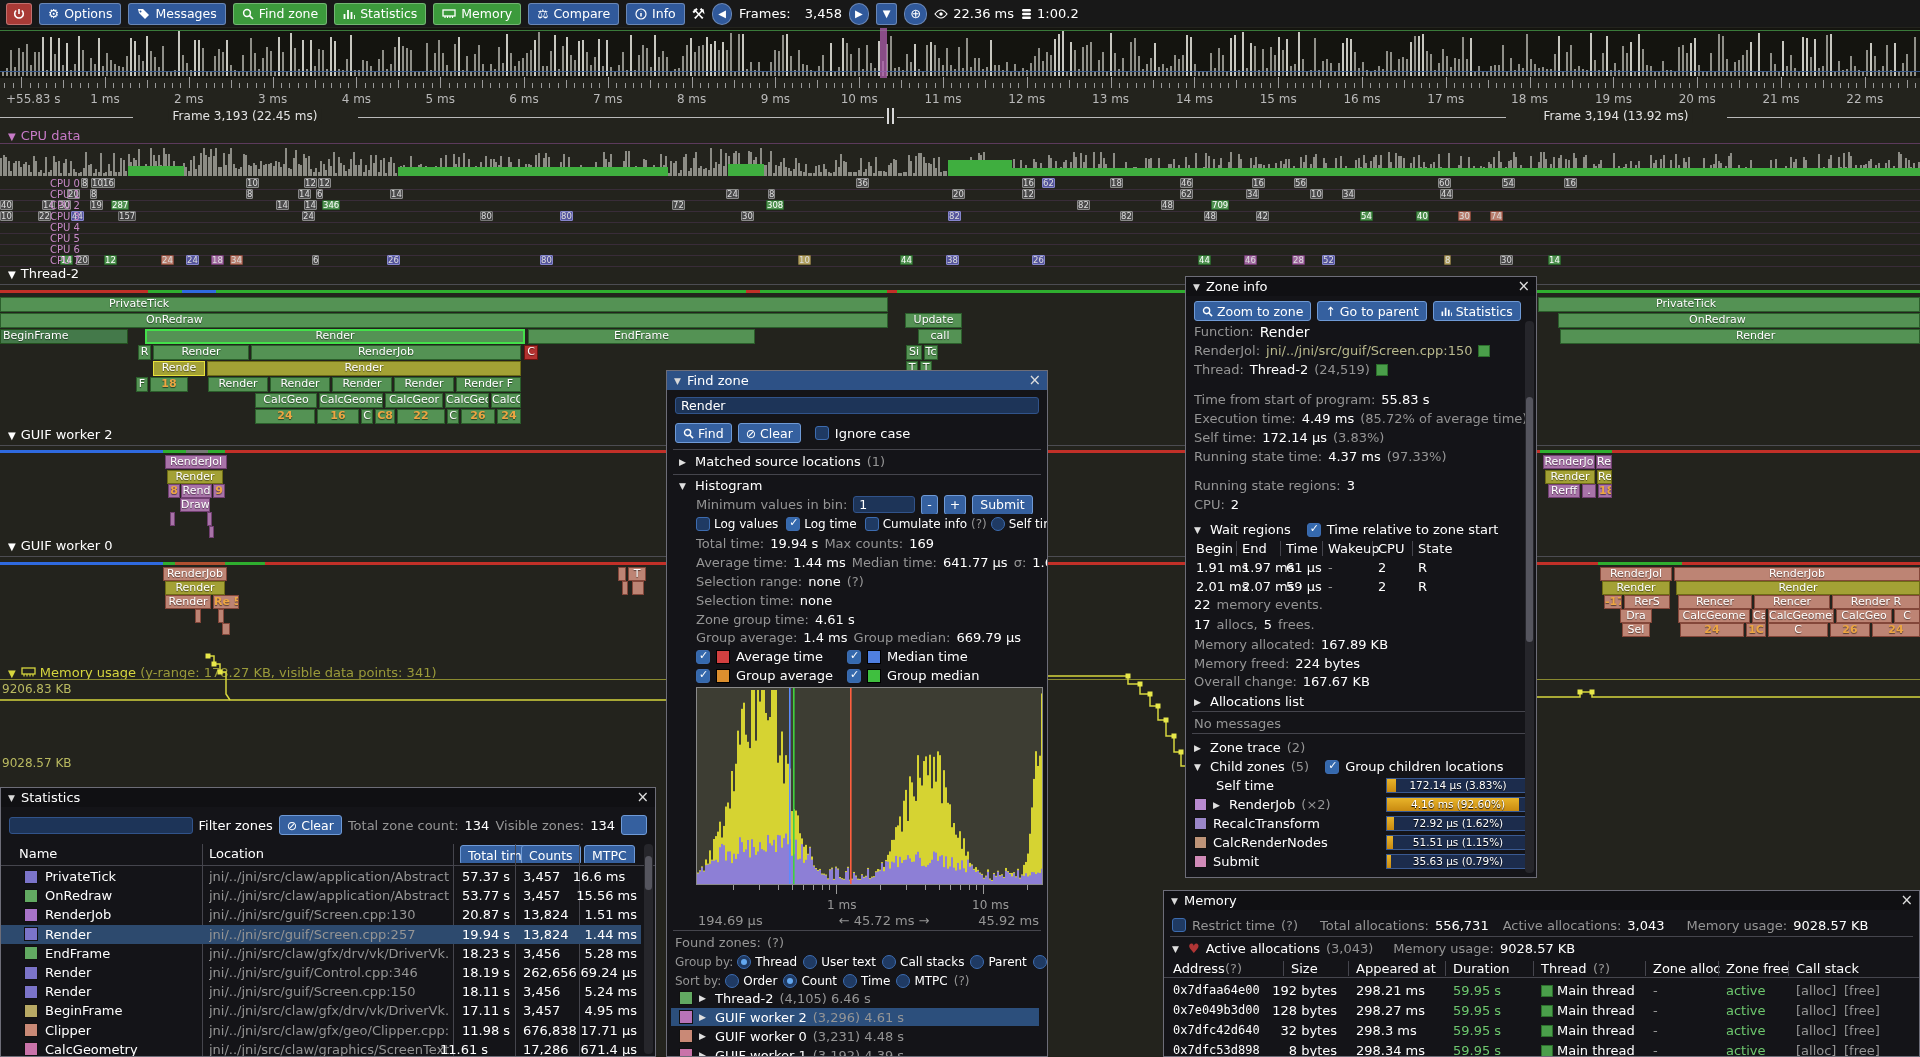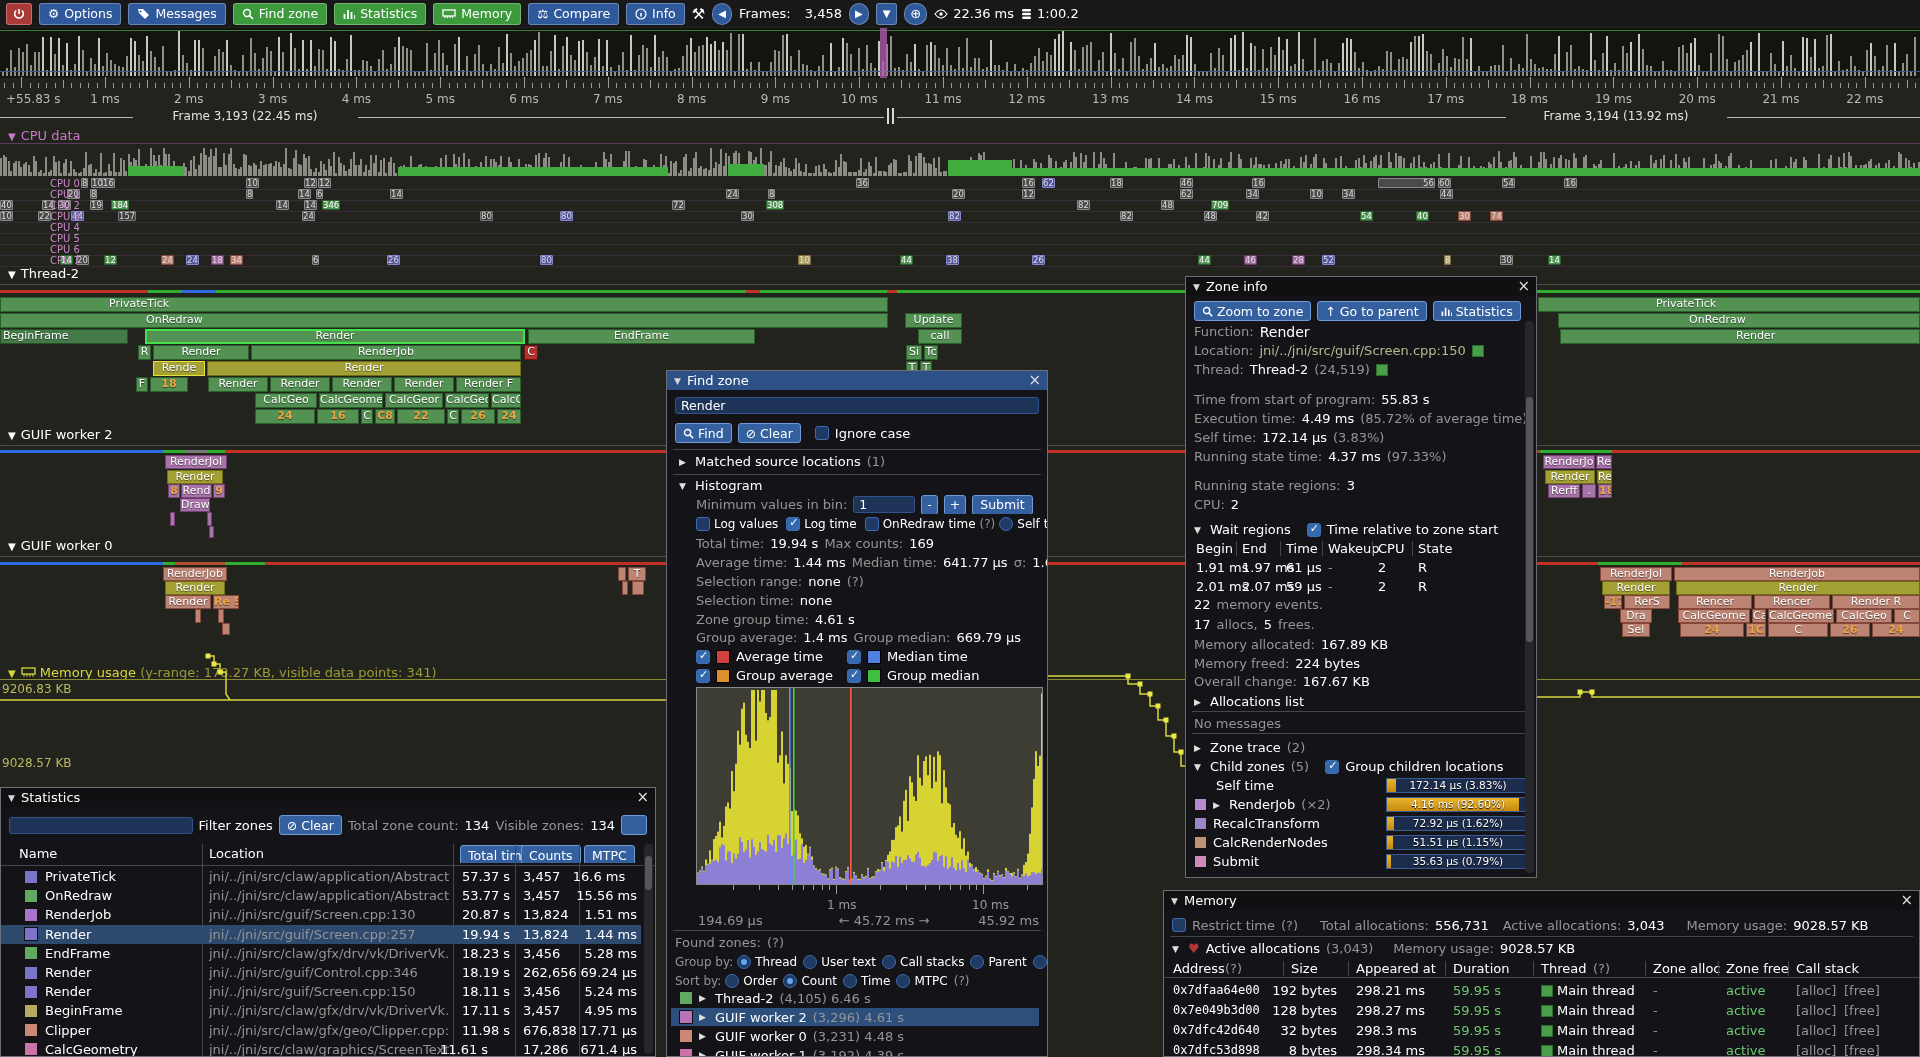--- a/index.html
+++ b/index.html
@@ -1699,21 +1699,21 @@
       <div class="chip" style="left: 102px; top: 178px;">16</div>
       <div class="chip" style="left: 246px; top: 178px;">10</div>
       <div class="chip" style="left: 304px; top: 178px;">12</div>
       <div class="chip" style="left: 318px; top: 178px;">12</div>
       <div class="chip" style="left: 856px; top: 178px;">36</div>
       <div class="chip" style="left: 1022px; top: 178px;">16</div>
       <div class="chip t" style="left: 1042px; top: 178px;">62</div>
       <div class="chip" style="left: 1110px; top: 178px;">18</div>
       <div class="chip" style="left: 1180px; top: 178px;">46</div>
       <div class="chip" style="left: 1252px; top: 178px;">16</div>
-      <div class="chip" style="left: 1378px; top: 178px; padding-left: 44px;">56</div>
+      <div class="chip" style="left: 1294px; top: 178px;">56</div>
       <div class="chip" style="left: 1438px; top: 178px;">60</div>
       <div class="chip" style="left: 1502px; top: 178px;">54</div>
       <div class="chip" style="left: 1564px; top: 178px;">16</div>
       <div class="cpulabel" style="top: 189px;">CPU 1</div>
       <div class="cpusep" style="top: 199.5px;"></div>
       <div class="chip" style="left: 67px; top: 189px;">20</div>
       <div class="chip" style="left: 90px; top: 189px;">8</div>
       <div class="chip" style="left: 246px; top: 189px;">8</div>
       <div class="chip" style="left: 298px; top: 189px;">14</div>
       <div class="chip" style="left: 316px; top: 189px;">6</div>
@@ -1726,21 +1726,21 @@
       <div class="chip" style="left: 1246px; top: 189px;">34</div>
       <div class="chip" style="left: 1310px; top: 189px;">10</div>
       <div class="chip" style="left: 1342px; top: 189px;">34</div>
       <div class="chip" style="left: 1440px; top: 189px;">44</div>
       <div class="cpulabel" style="top: 200px;">CPU 2</div>
       <div class="cpusep" style="top: 210.5px;"></div>
       <div class="chip" style="left: 0px; top: 200px;">40</div>
       <div class="chip" style="left: 42px; top: 200px;">14</div>
       <div class="chip" style="left: 58px; top: 200px;">30</div>
       <div class="chip" style="left: 90px; top: 200px;">19</div>
-      <div class="chip gr" style="left: 111px; top: 200px;">184</div>
+      <div class="chip gr" style="left: 111px; top: 200px;">287</div>
       <div class="chip" style="left: 276px; top: 200px;">14</div>
       <div class="chip" style="left: 304px; top: 200px;">14</div>
       <div class="chip gr" style="left: 322px; top: 200px;">346</div>
       <div class="chip" style="left: 672px; top: 200px;">72</div>
       <div class="chip gr" style="left: 766px; top: 200px;">308</div>
       <div class="chip" style="left: 1077px; top: 200px;">82</div>
       <div class="chip" style="left: 1161px; top: 200px;">48</div>
       <div class="chip gr" style="left: 1211px; top: 200px;">709</div>
       <div class="cpulabel" style="top: 211px;">CPU 3</div>
       <div class="cpusep" style="top: 221.5px;"></div>
@@ -2118,21 +2118,21 @@
       <span class="btn" style="padding:1px 5px">-</span>
       <span class="btn" style="padding:1px 5px">+</span>
       <span class="btn">Submit</span>
     </div>
     <div class="row" style="top:143px;padding-left:29px;gap:4px;font-size:12px">
       <span class="cb"></span>
         <span>Log values</span>
       <span class="cb on" style="margin-left:4px"></span>
         <span>Log time</span>
       <span class="cb" style="margin-left:4px"></span>
-        <span>OnRedraw time</span>
+        <span>Cumulate info</span>
         <span class="dim">(?)</span>
       <span class="radio"></span>
         <span>Self time</span>
     </div>
     <div id="fz-stats">
         <div class="row" style="top: 163px; padding-left: 29px;">
           <span class="dim">Total time:</span>
           <span>19.94 s</span>
           <span class="dim">Max counts:</span>
           <span>169</span>
@@ -2643,21 +2643,21 @@
           </svg>
           <span>Statistics</span>
         </span>
     </div>
     <div id="zi-rows">
         <div class="row" style="top: 45px;">
           <span class="dim">Function:</span>
           <span style="font-size: 14px;">Render</span>
         </div>
         <div class="row" style="top: 64px;">
-          <span class="dim">Location:</span>
+          <span class="dim">RenderJol:</span>
           <span style="color: rgb(185, 185, 141);">jni/../jni/src/guif/Screen.cpp:150</span>
           <span class="gsq"></span>
         </div>
         <div class="row" style="top: 83px;">
           <span class="dim">Thread:</span>
           <span>Thread-2</span>
           <span class="dim">(24,519)</span>
           <span class="gsq"></span>
         </div>
         <div class="row" style="top: 113px;">

